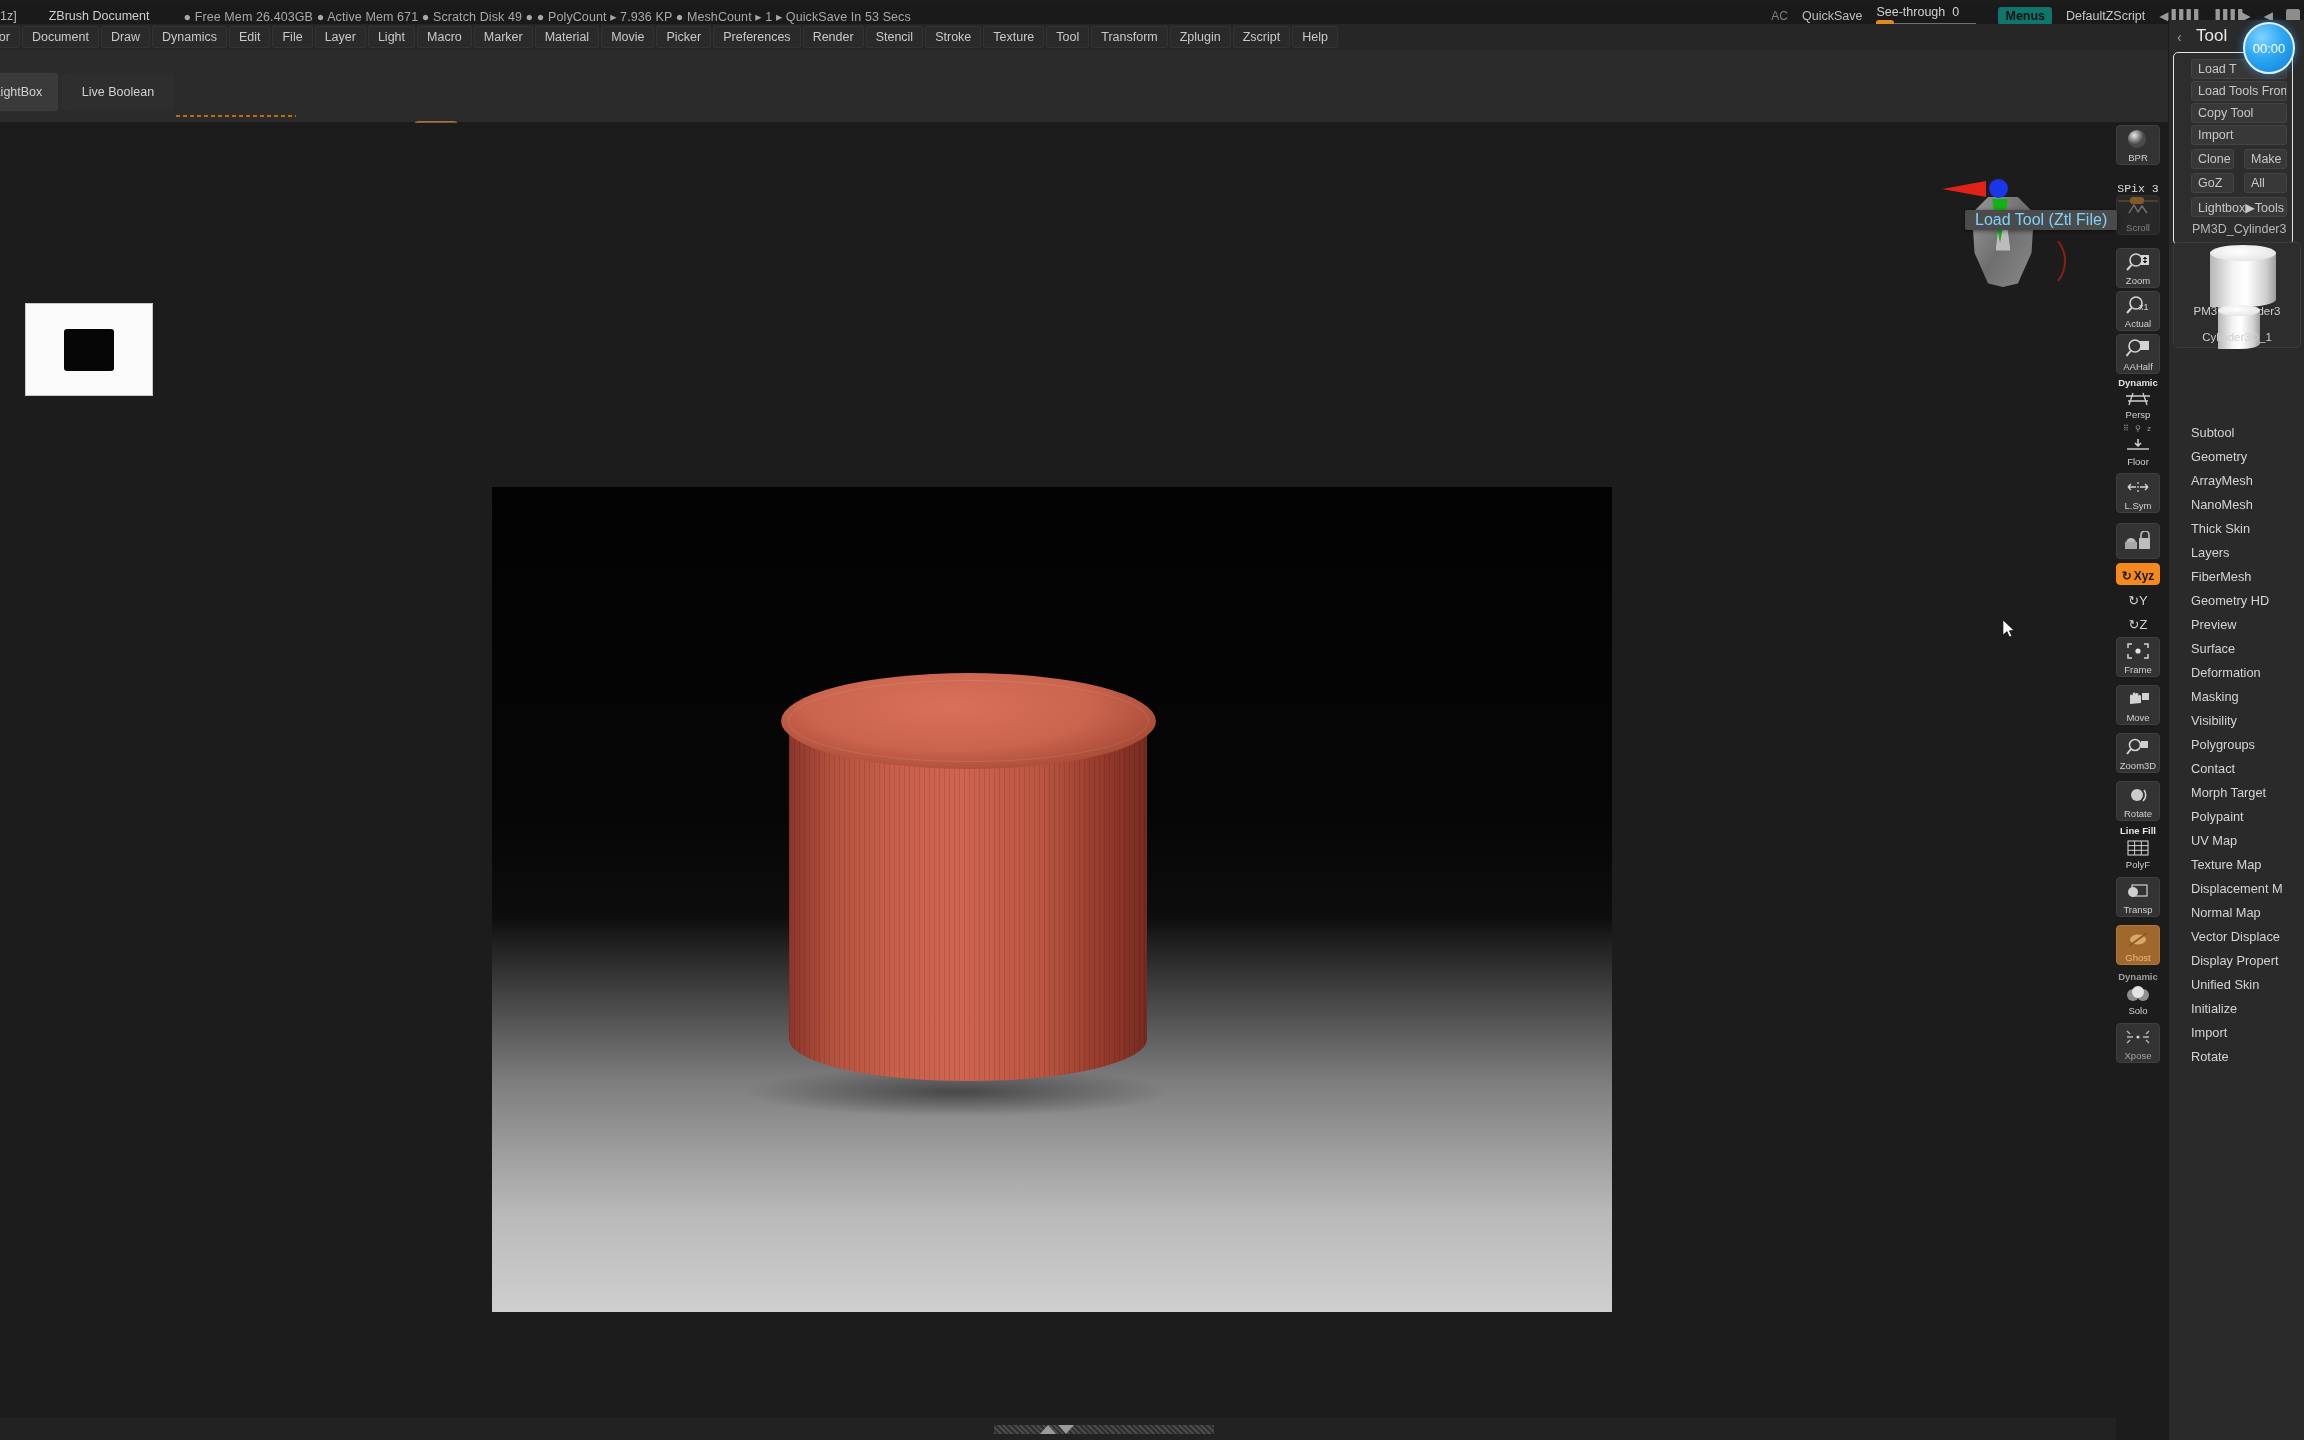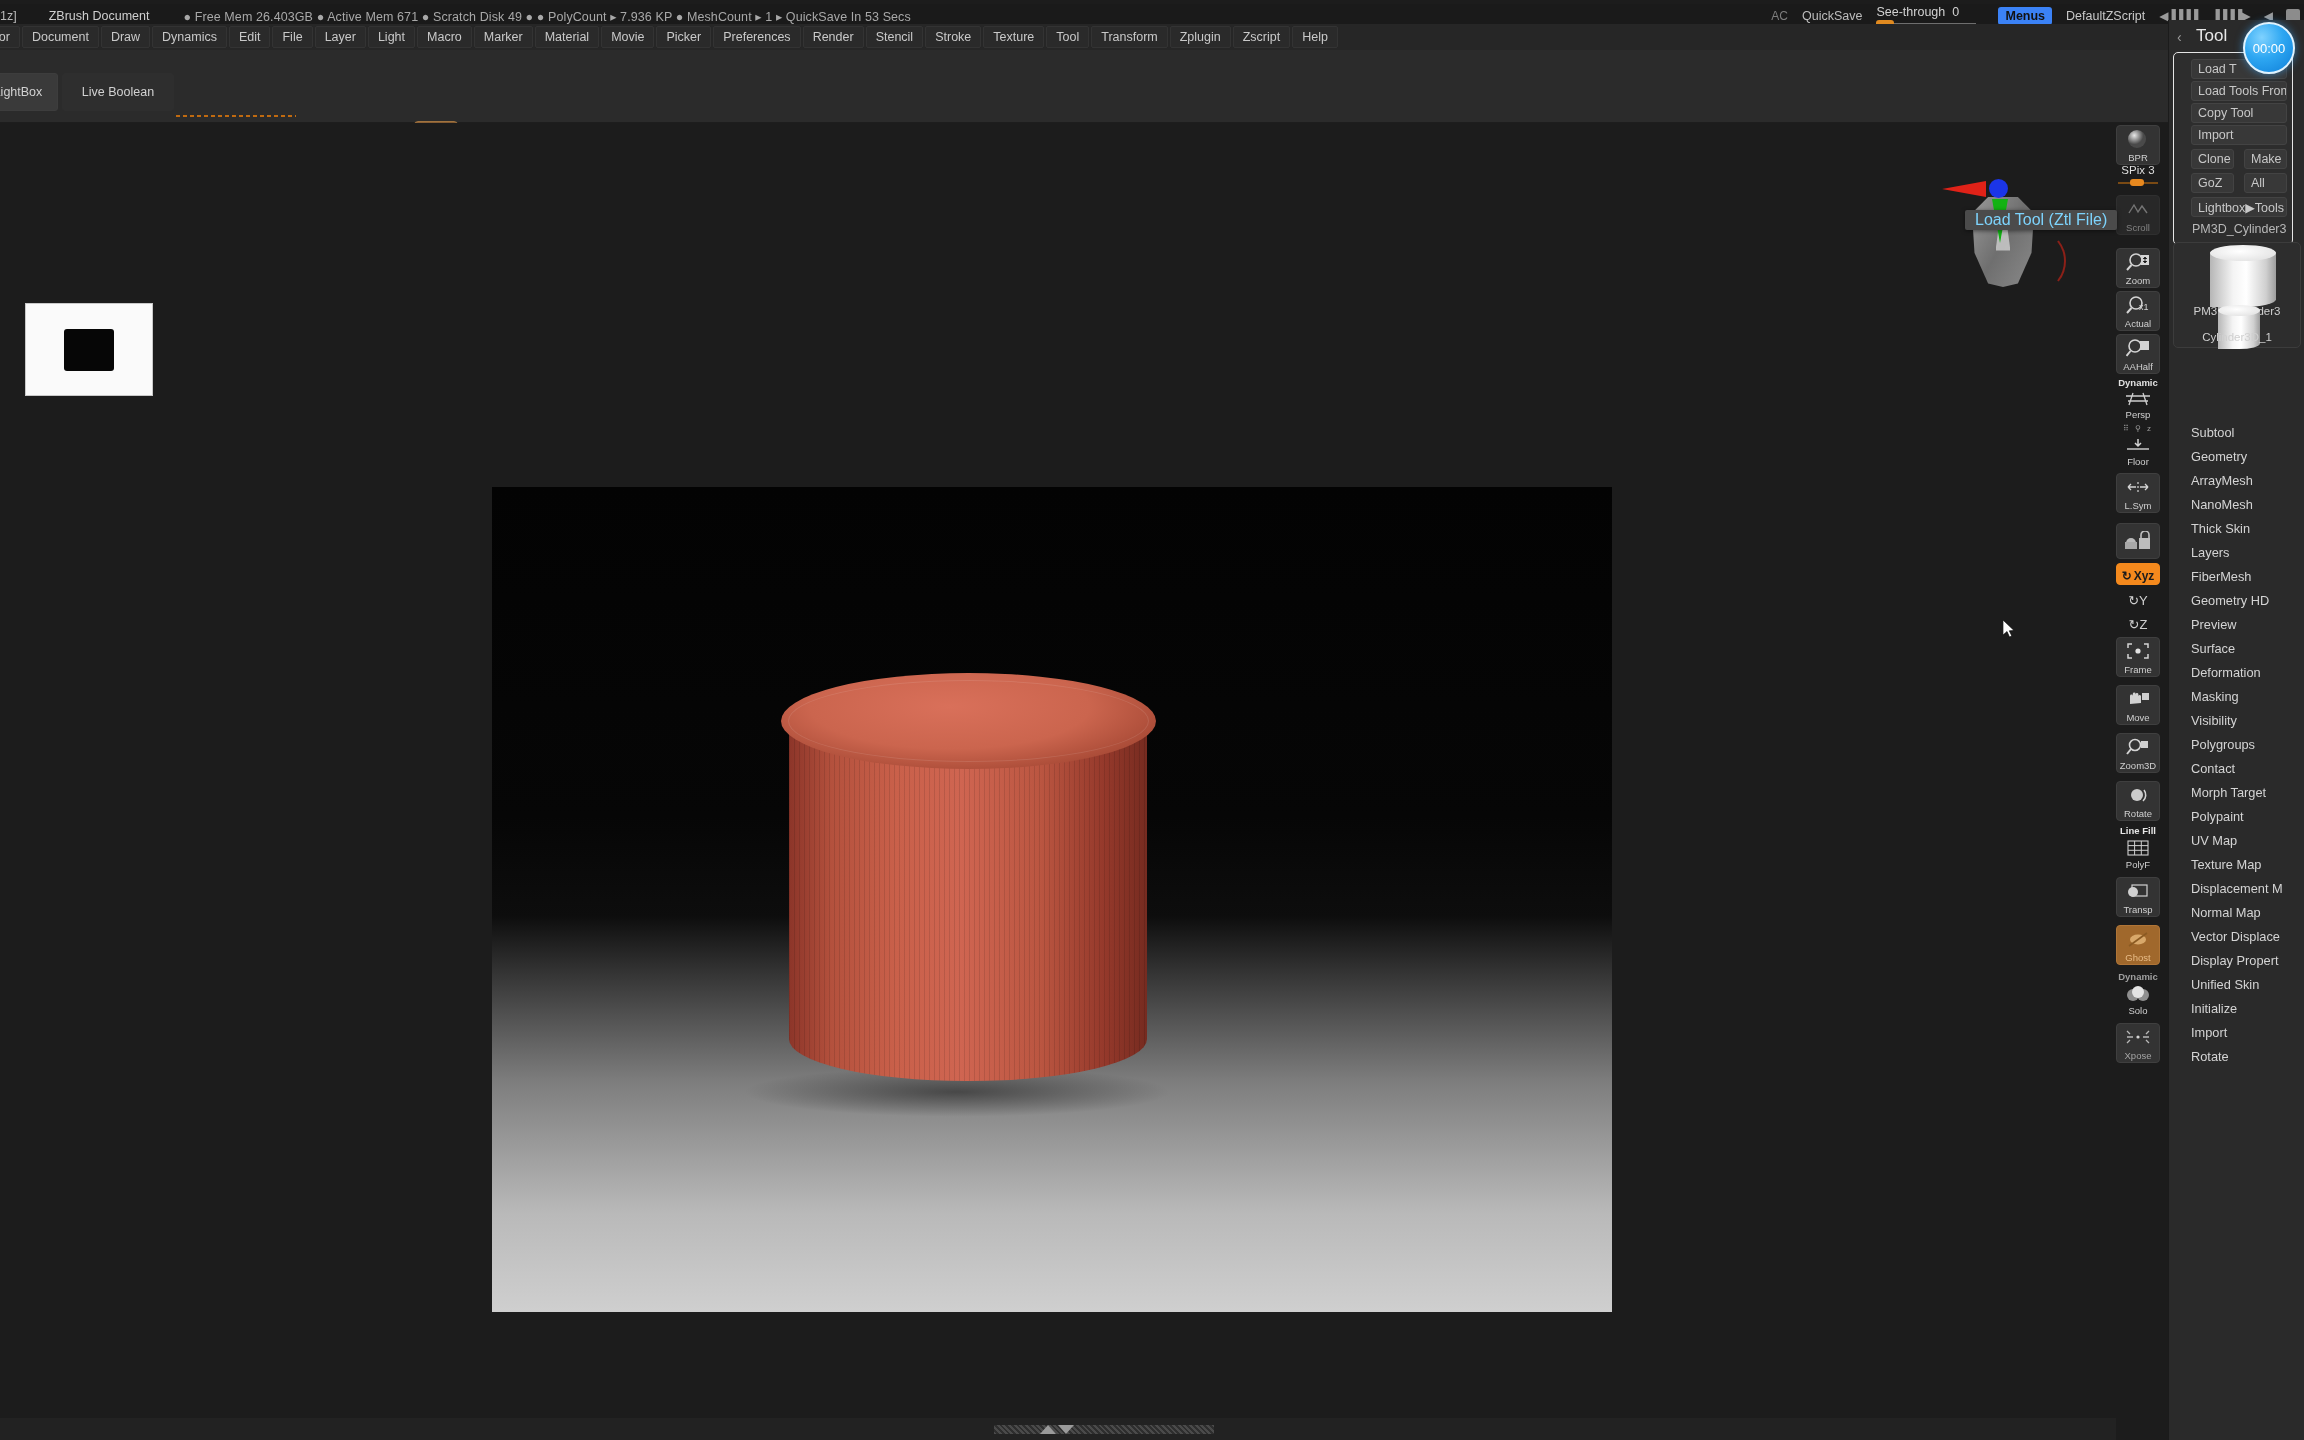--- a/index.html
+++ b/index.html
@@ -30,21 +30,21 @@
   .seethrough { position: relative; width: 108px; height: 22px; }
   .seethrough .lbl { font-size: 12.5px; color: #d2d2d2; position:absolute; top:0; left:0;}
   .seethrough .track {
     position: absolute; left: 0; bottom: 2px; width: 100px; height: 2px; background: #6e6e6e;
   }
   .seethrough .knob {
     position: absolute; left: 0px; bottom: 0px; width: 18px; height: 7px;
     background: #e08a20; border-radius: 3px;
   }
   .menus-btn {
-    background: #3b82f6; color: #121212; font-size: 12.5px;
+    background: #0f766e; color: #121212; font-size: 12.5px;
     padding: 2px 7px; border-radius: 3px; font-weight: 600;
   }
   .zs-name { color: #c9c9c9; font-size: 12.5px; }
   .arrows { color: #9a9a9a; font-size: 12px; letter-spacing: -1px; }
 
   
   .menubar {
     position: absolute; left: 0; top: 24px; width: 2304px; height: 26px;
     background: #262626; display: flex; align-items: center; font-size: 12.5px;
   }
@@ -504,21 +504,21 @@
               <radialGradient id="g1" cx="35%" cy="30%">
                 <stop offset="0%" stop-color="#e8e8e8"></stop>
                 <stop offset="100%" stop-color="#4a4a4a"></stop>
               </radialGradient>
             </defs>
           </svg>
       </span>
       <span>BPR</span>
     </div>
 
-    <div class="spix" style="top:39px;">
+    <div class="spix" style="top:57px;font-family:Liberation Mono, monospace;">
       <span><span>SPix</span>
       <span>3</span></span>
       <span class="tr"></span>
       <span class="kn"></span>
     </div>
 
     <div class="ibtn" style="top:70px;opacity:.55;">
       <span class="gl">
         <svg width="22" height="16" viewBox="0 0 22 16">
             <path d="M2 12 L7 4 L11 11 L15 5 L20 12" stroke="#bdbdbd" fill="none" stroke-width="1.4"></path>

